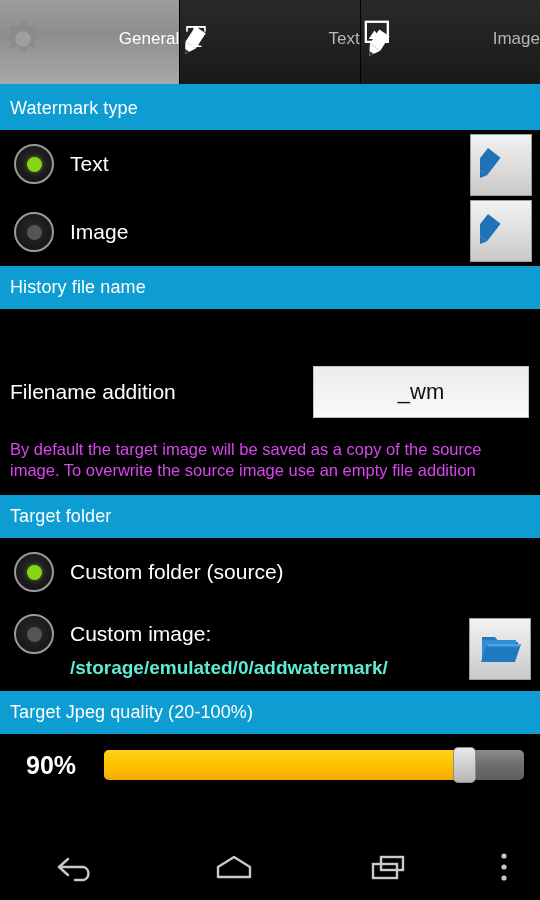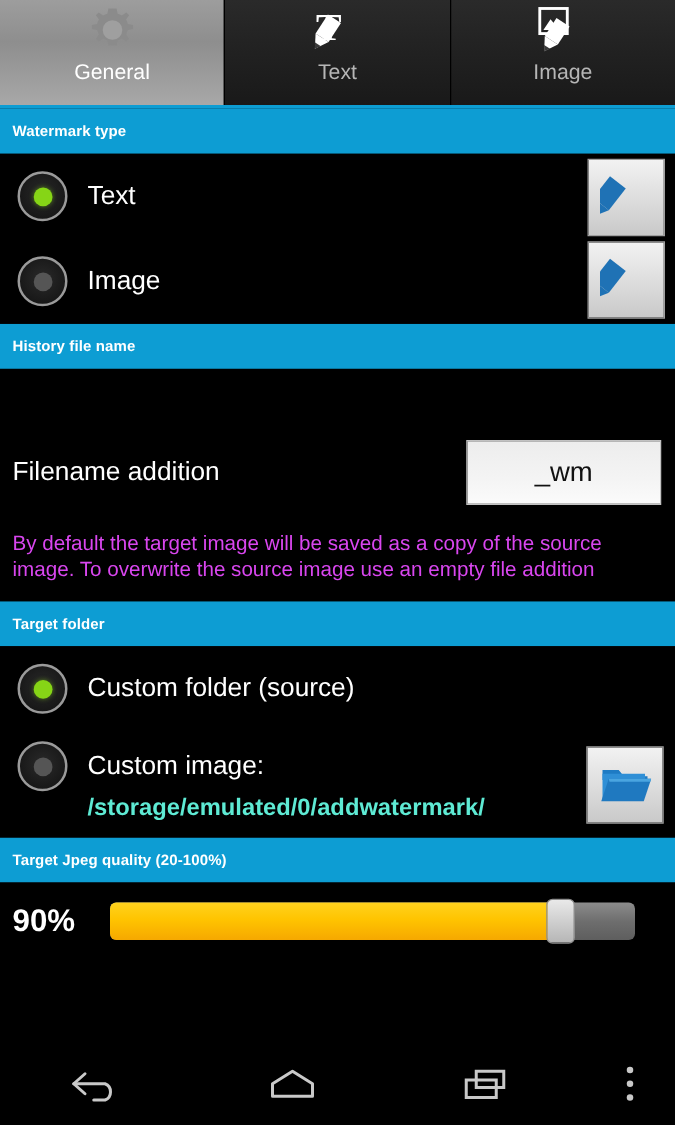--- a/index.html
+++ b/index.html
@@ -7,39 +7,39 @@
   body {
     font-family:"Liberation Sans", sans-serif;
     color:#fff;
     -webkit-font-smoothing:antialiased;
   }
 
   
   .tabbar { display:flex; height:84px; width:540px; position:relative; }
   .tab {
     flex:1 1 0; position:relative;
-    display:flex; flex-direction:column; align-items:center; justify-content:flex-start;
+    display:flex; flex-direction:row; align-items:center; justify-content:space-between;
     padding-bottom:6px;
     background:linear-gradient(to bottom,#2a2a2a 0%,#222 45%,#191919 100%);
     border-right:1px solid #000;
     cursor:pointer;
   }
   .tab:last-child { border-right:none; }
   .tab.active {
     background:linear-gradient(to bottom,#9d9d9d 0%,#8e8e8e 40%,#a8a8a8 100%);
   }
   .tab-icon { height:48px; display:flex; align-items:center; justify-content:center; }
   .tab-label { font-size:17px; color:#b6b6b6; line-height:20px; }
   .tab.active .tab-label { color:#ffffff; }
   .tab-underline { height:3px; background:#0d9dd3; width:540px; }
 
   
   .section-header {
     background:#0d9dd3; color:#fff;
-    font-size:12px; font-weight:bold;
+    font-size:18px; font-weight:normal;
     padding:11px 0 11px 10px;
     letter-spacing:.1px;
   }
 
   
   .panel { background:#000; position:relative; }
   .row { display:flex; align-items:center; position:relative; }
 
   
   .radio-row { height:68px; padding-left:14px; }
@@ -62,21 +62,21 @@
     border:1px solid #9f9f9f;
     display:flex; align-items:center; justify-content:center;
     cursor:pointer;
   }
 
   
   .filename-row { height:78px; padding-left:10px;margin-top:44px; }
   .filename-label { font-size:21px; color:#fff; }
   .text-input {
     position:absolute; right:11px; top:13px;
-    width:156px; height:52px;
+    width:216px; height:52px;
     background:linear-gradient(to bottom,#ededed 0%,#f4f4f4 60%,#fbfbfb 100%);
     border:1px solid #c2c2c2;
     color:#111; font-size:22px;
     display:flex; align-items:center; justify-content:center;
     font-family:"Liberation Sans", sans-serif;
     text-align:center;
     cursor:text;
   }
   .hint {
     font-size:16.5px; color:#d946ef; line-height:21px;
@@ -85,21 +85,21 @@
 
   
   .folder-block { position:relative; padding-left:14px; padding-top:8px; padding-bottom:12px; }
   .folder-line1 { display:flex; align-items:center; }
   .folder-path {
     font-size:19px; font-weight:bold; color:#5eead4;
     margin-left:56px; margin-top:3px;
   }
 
   
-  .slider-row { height:62px; display:flex; align-items:center; padding-left:10px; }
+  .slider-row { height:62px; display:flex; align-items:center; padding-left:26px; }
   .pct { font-size:25px; font-weight:bold; color:#fff; width:78px; }
   .track {
     position:relative; height:30px; width:420px;
     background:linear-gradient(to bottom,#8c8c8c 0%,#6e6e6e 50%,#5e5e5e 100%);
     border-radius:5px;
   }
   .fill {
     position:absolute; left:0; top:0; bottom:0;
     width:82%;
     background:linear-gradient(to bottom,#ffd21e 0%,#ffc400 45%,#f6a800 100%);

